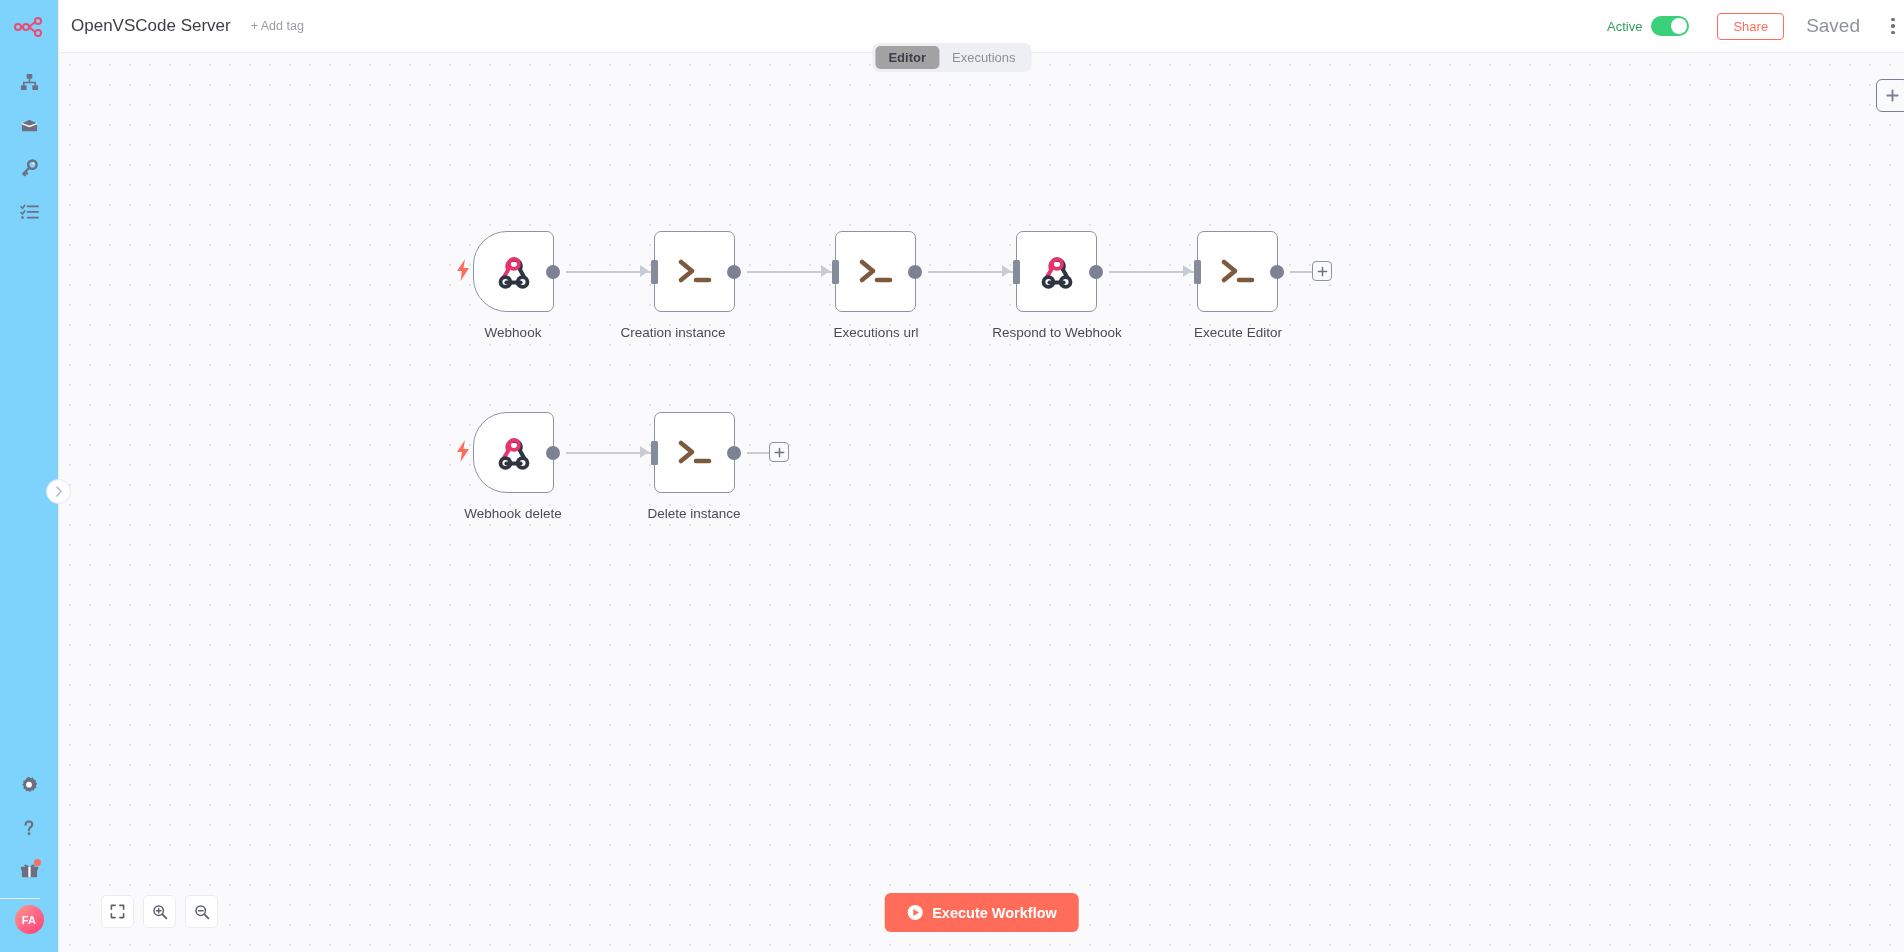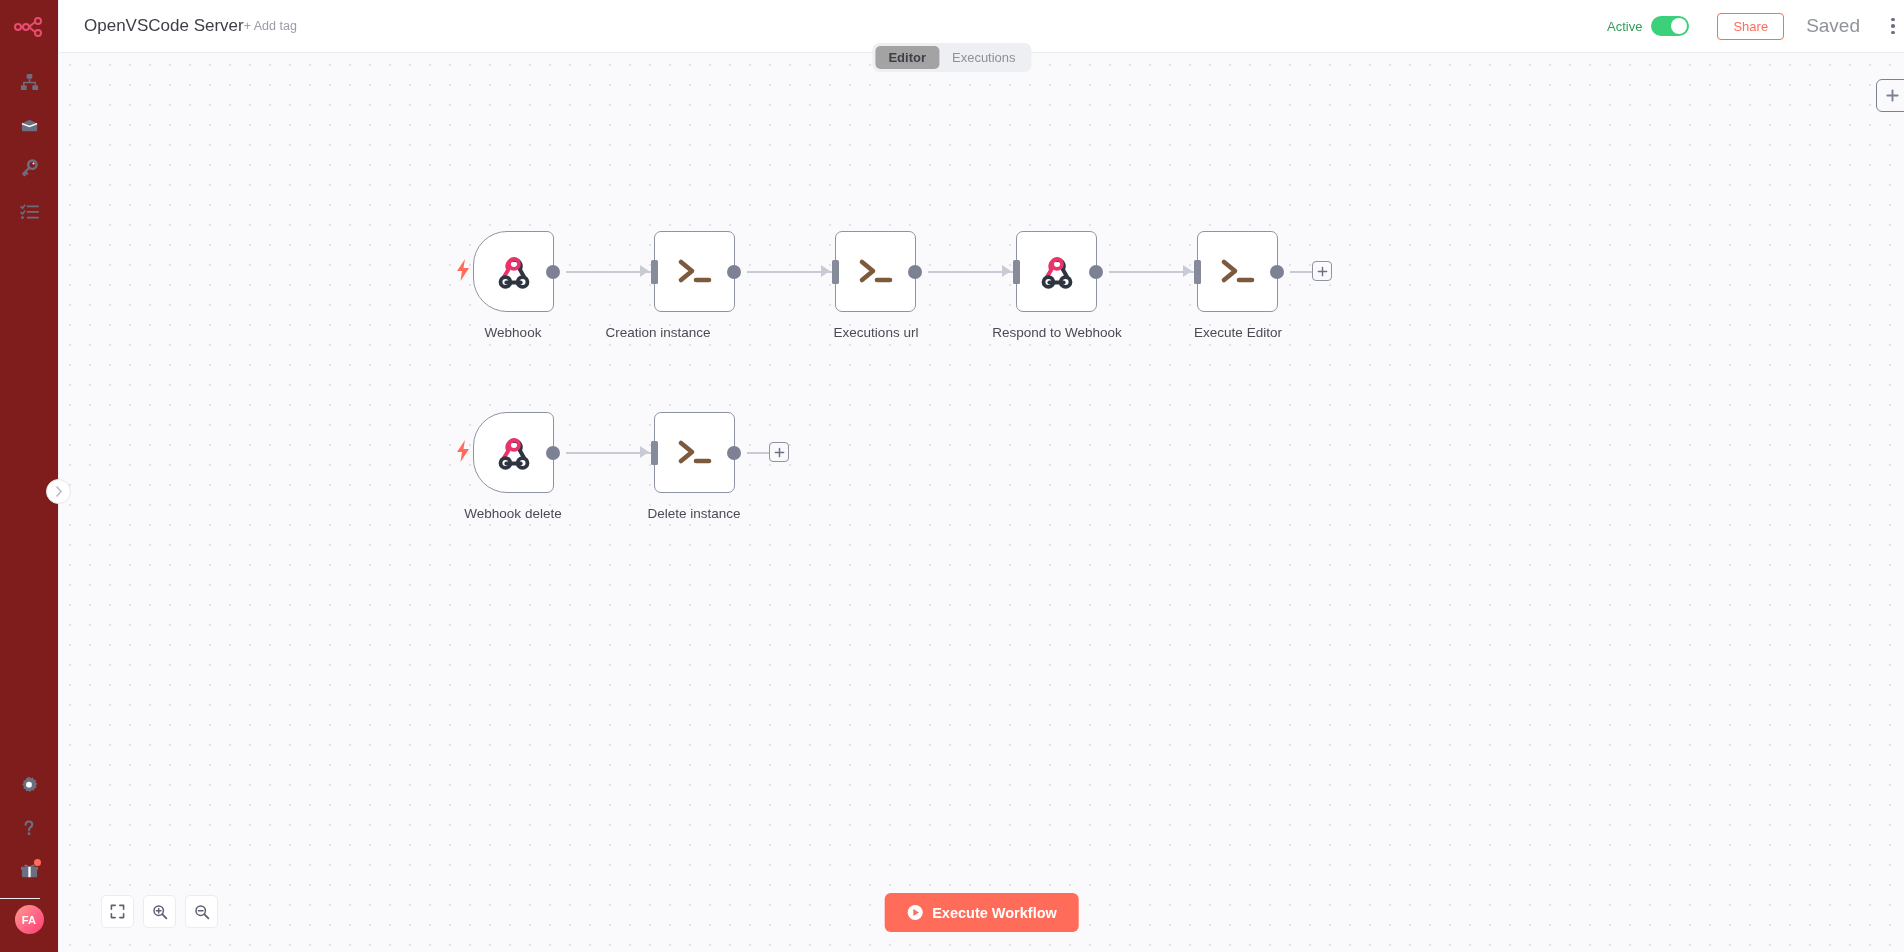--- a/index.html
+++ b/index.html
@@ -6,21 +6,21 @@
   html, body {
     width: 1904px; height: 952px;
     font-family: "Liberation Sans", sans-serif;
     background: #fff; overflow: hidden;
   }
 
   
   #sidebar {
     position: absolute; left: 0; top: 0;
     width: 59px; height: 952px;
-    background: #7f1d1d; border-right: 1px solid #ECEDF1;
+    background: #7dd3fc; border-right: 1px solid #ECEDF1;
     display: flex; flex-direction: column; align-items: center;
     z-index: 40;
   }
   .logo-wrap {
     height: 53px; width: 100%;
     display: flex; align-items: center; justify-content: center;
   }
   .side-icons-top { margin-top: 8px; display: flex; flex-direction: column; }
   .side-icons-bot { margin-top: auto; display: flex; flex-direction: column; }
   .side-item {
@@ -49,25 +49,25 @@
     cursor: pointer; z-index: 41;
   }
 
   
   #header {
     position: absolute; left: 59px; top: 0; right: 0; height: 53px;
     background: #fff; border-bottom: 1px solid #ECEDF1;
     display: flex; align-items: center; z-index: 30;
   }
   #wf-title {
-    margin-left: 25px; font-size: 17px; color: #3E3E48; font-weight: 400;
+    margin-left: 12px; font-size: 17px; color: #3E3E48; font-weight: 400;
     cursor: pointer;
   }
   #add-tag {
-    font-size: 12.5px; color: #9A9CA8; cursor: pointer;
+    margin-left: 20px; font-size: 12.5px; color: #9A9CA8; cursor: pointer;
   }
   .header-right {
     margin-left: auto; display: flex; align-items: center; padding-right: 0;
   }
   #active-label { font-size: 13px; color: #2E9E5B; margin-right: 9px; }
   .toggle {
     width: 38px; height: 20px; border-radius: 10px; background: #3BD17A;
     position: relative; cursor: pointer;
   }
   .toggle .knob {
@@ -323,21 +323,21 @@
   <div class="node-label" style="left:454px; top:272px;">Webhook</div>
 
   <div class="node" style="left:595px; top:178px;">
     <span class="port-in"></span>
     <svg width="40" height="30" viewBox="0 0 40 30">
       <path d="M6 5 L17 14 L6 23" stroke="#7D5A3C" stroke-width="4.6" fill="none" stroke-linecap="round" stroke-linejoin="round"></path>
       <path d="M21 23 H34" stroke="#7D5A3C" stroke-width="4.6" fill="none" stroke-linecap="round"></path>
     </svg>
     <span class="port-out"></span>
   </div>
-  <div class="node-label" style="left:599px; top:272px;">Creation instance</div>
+  <div class="node-label" style="left:614px; top:272px;">Creation instance</div>
 
   <div class="node" style="left:776px; top:178px;">
     <span class="port-in"></span>
     <svg width="40" height="30" viewBox="0 0 40 30">
       <path d="M6 5 L17 14 L6 23" stroke="#7D5A3C" stroke-width="4.6" fill="none" stroke-linecap="round" stroke-linejoin="round"></path>
       <path d="M21 23 H34" stroke="#7D5A3C" stroke-width="4.6" fill="none" stroke-linecap="round"></path>
     </svg>
     <span class="port-out"></span>
   </div>
   <div class="node-label" style="left:817px; top:272px;">Executions url</div>

